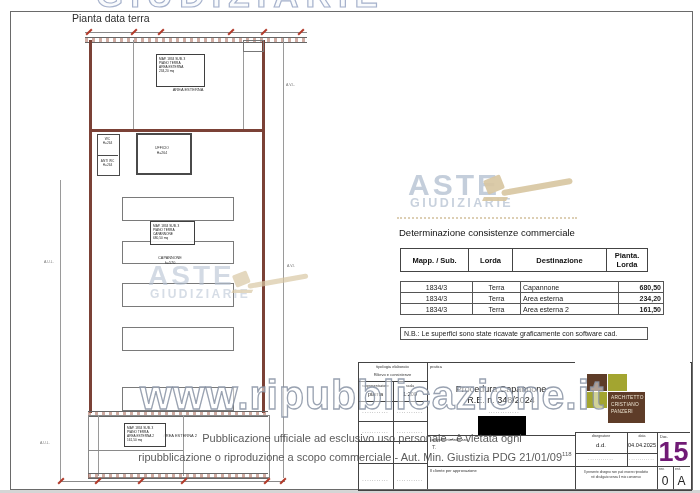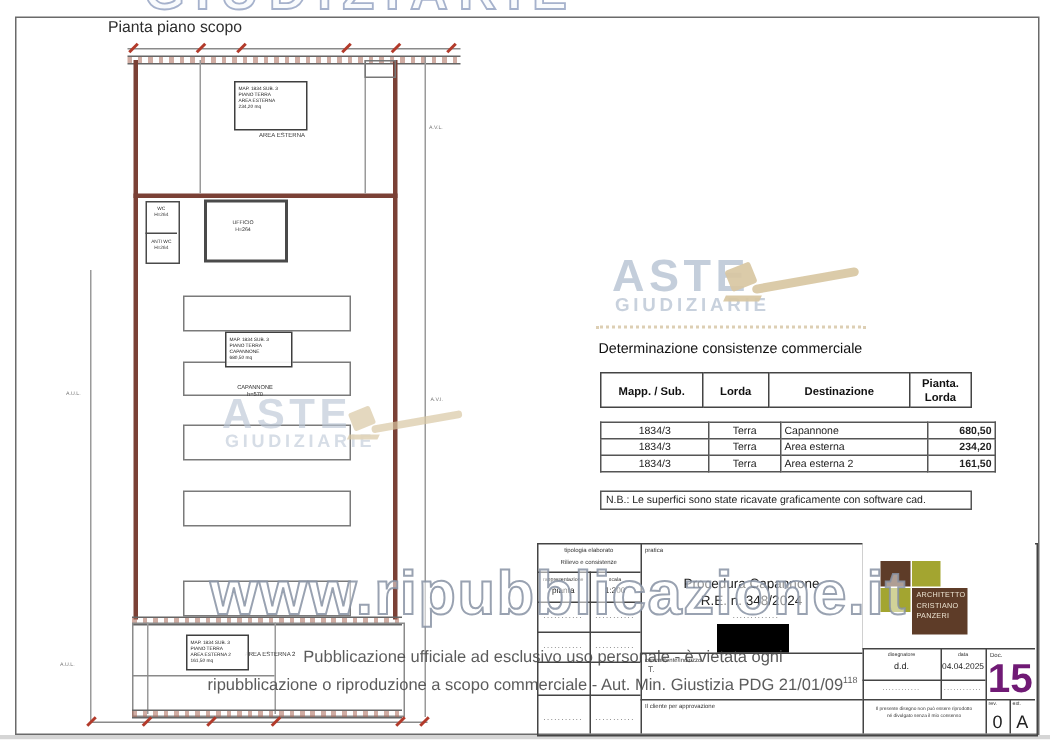--- a/index.html
+++ b/index.html
@@ -75,21 +75,21 @@
   .tb-note{font-size:3.2px;color:#333;text-align:center;line-height:1.5;}
   .firm-sq{position:absolute;}
   .firm-text{font-size:4.8px;line-height:1.45;color:#ece4d2;padding:3px 0 0 3px;letter-spacing:.2px;}
 </style>
 </head>
 <body>
 
 <div class="abs sheet-frame"></div>
 <div class="abs scan-strip"></div>
 
-<div class="abs plan-title">Pianta piano scopo</div>
+<div class="abs plan-title">Pianta data terra</div>
 
 <div class="abs hline" style="left:85px;top:32px;width:222px;"></div>
 <div class="abs tick" style="left:88px;top:28px;"></div>
 <div class="abs tick" style="left:133px;top:28px;"></div>
 <div class="abs tick" style="left:160px;top:28px;"></div>
 <div class="abs tick" style="left:230px;top:28px;"></div>
 <div class="abs tick" style="left:263px;top:28px;"></div>
 <div class="abs tick" style="left:300px;top:28px;"></div>
 
 <div class="abs hatch" style="left:85px;top:37px;width:222px;"></div>

